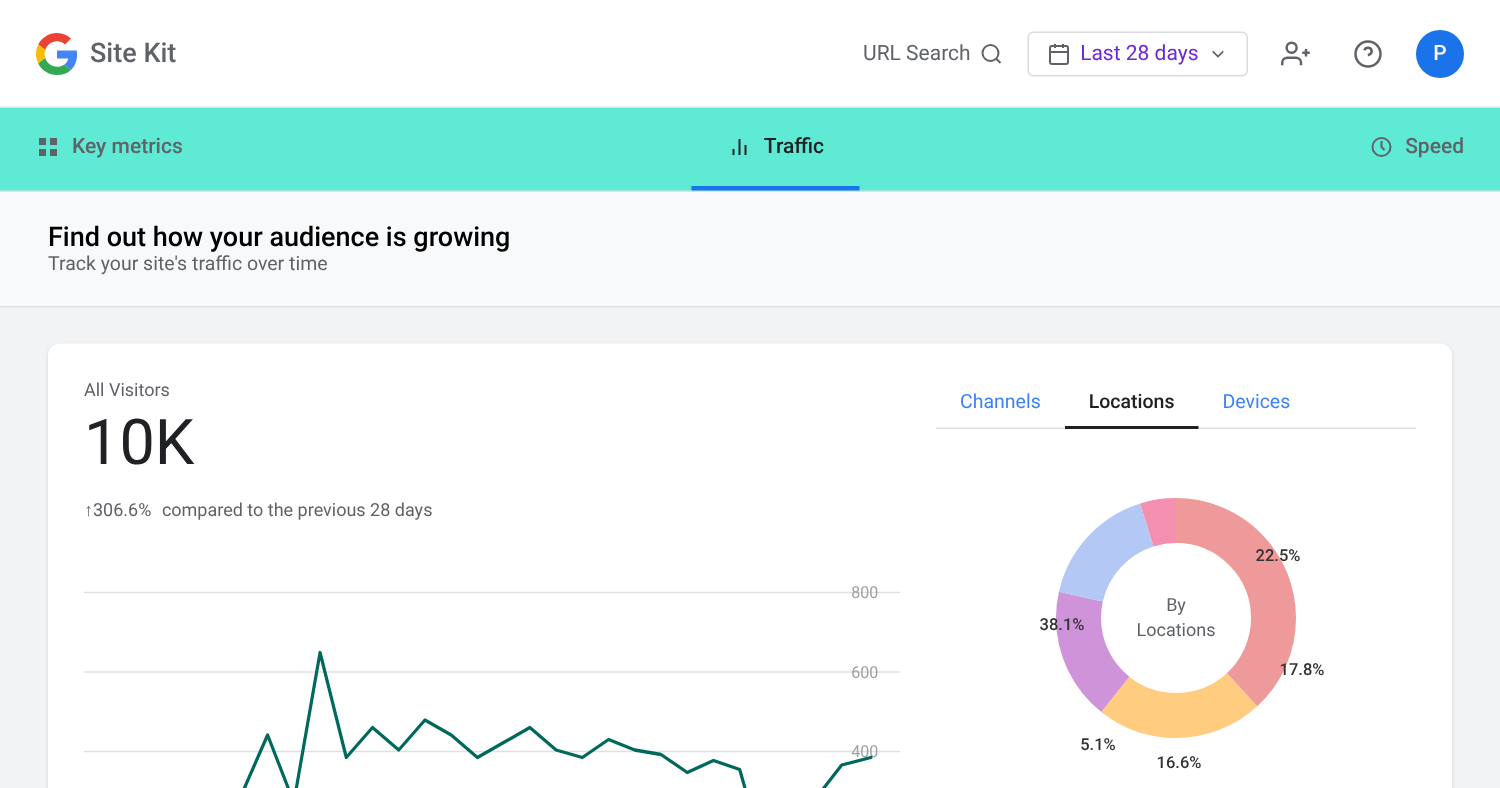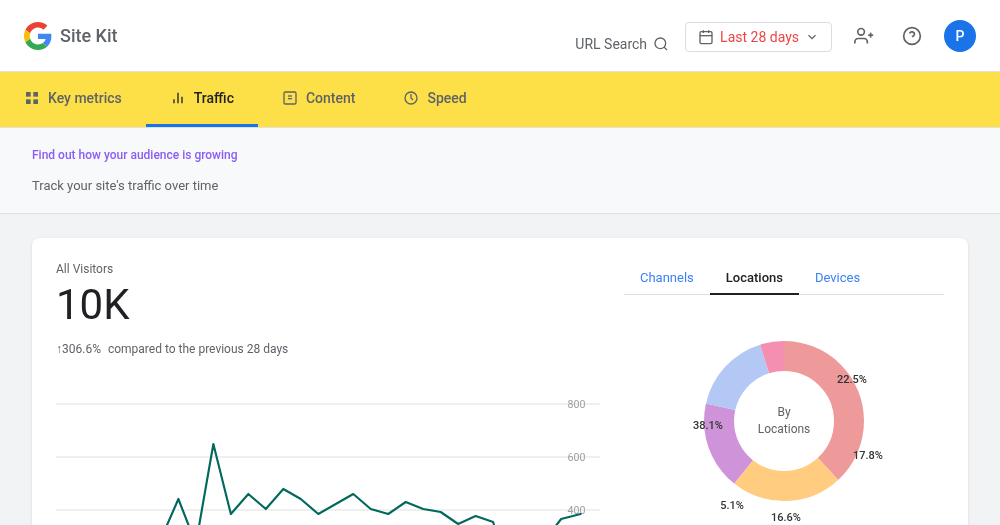--- a/index.html
+++ b/index.html
@@ -23,36 +23,36 @@
       font-weight: 500;
       color: #5f6368;
     }
     .google-g {
       width: 28px;
       height: 28px;
     }
     .header-right {
       margin-left: auto;
       display: flex;
-      align-items: flex-end;
+      align-items: center;
       gap: 16px;
     }
     .url-search {
       display: flex;
       align-items: center;
       gap: 6px;
       color: #5f6368;
       font-size: 14px;
       cursor: pointer;
     }
     .date-range {
       display: flex;
       align-items: center;
       gap: 6px;
-      color: #ef4444;
+      color: #6d28d9;
       font-size: 14px;
       border: 1px solid #dadce0;
       border-radius: 4px;
       padding: 6px 12px;
       cursor: pointer;
     }
     .icon-circle {
       width: 32px;
       height: 32px;
       border-radius: 50%;
@@ -71,24 +71,24 @@
       display: flex;
       align-items: center;
       justify-content: center;
       font-weight: 500;
       font-size: 14px;
       cursor: pointer;
     }
 
     
     .nav {
-      background: #fde047;
+      background: #5eead4;
       border-bottom: 1px solid #e0e0e0;
       display: flex;
-      justify-content: flex-start;
+      justify-content: space-between;
       gap: 0;
     }
     .nav-item {
       display: flex;
       align-items: center;
       gap: 8px;
       padding: 18px 24px;
       font-size: 14px;
       color: #5f6368;
       cursor: pointer;
@@ -101,24 +101,24 @@
       border-bottom-color: #1a73e8;
     }
 
     
     .banner {
       background: #f8f9fa;
       padding: 20px 32px;
       border-bottom: 1px solid #e0e0e0;
     }
     .banner h2 {
-      font-size: 12px;
-      font-weight: 500;
-      color: #8b5cf6;
-      margin-bottom: 16px;
+      font-size: 18px;
+      font-weight: 500;
+      color: #000000;
+      margin-bottom: 0;
     }
     .banner p {
       font-size: 13px;
       color: #5f6368;
     }
 
     
     .main {
       padding: 24px 32px;
     }
@@ -265,28 +265,20 @@
       </svg>
     <span>Key metrics</span>
   </div>
   <div class="nav-item active">
     <svg width="16" height="16" viewBox="0 0 24 24" fill="none" stroke="#202124" stroke-width="2">
         <line x1="18" y1="20" x2="18" y2="10"></line>
         <line x1="12" y1="20" x2="12" y2="4"></line>
         <line x1="6" y1="20" x2="6" y2="14"></line>
       </svg>
     <span>Traffic</span>
-  </div>
-  <div class="nav-item">
-    <svg width="16" height="16" viewBox="0 0 24 24" fill="none" stroke="#5f6368" stroke-width="2">
-        <rect x="3" y="3" width="18" height="18" rx="2"></rect>
-        <line x1="9" y1="9" x2="15" y2="9"></line>
-        <line x1="9" y1="13" x2="15" y2="13"></line>
-      </svg>
-    <span>Content</span>
   </div>
   <div class="nav-item">
     <svg width="16" height="16" viewBox="0 0 24 24" fill="none" stroke="#5f6368" stroke-width="2">
         <circle cx="12" cy="12" r="9"></circle>
         <polyline points="12 6 12 12 15 15"></polyline>
       </svg>
     <span>Speed</span>
   </div>
 </nav>
 

